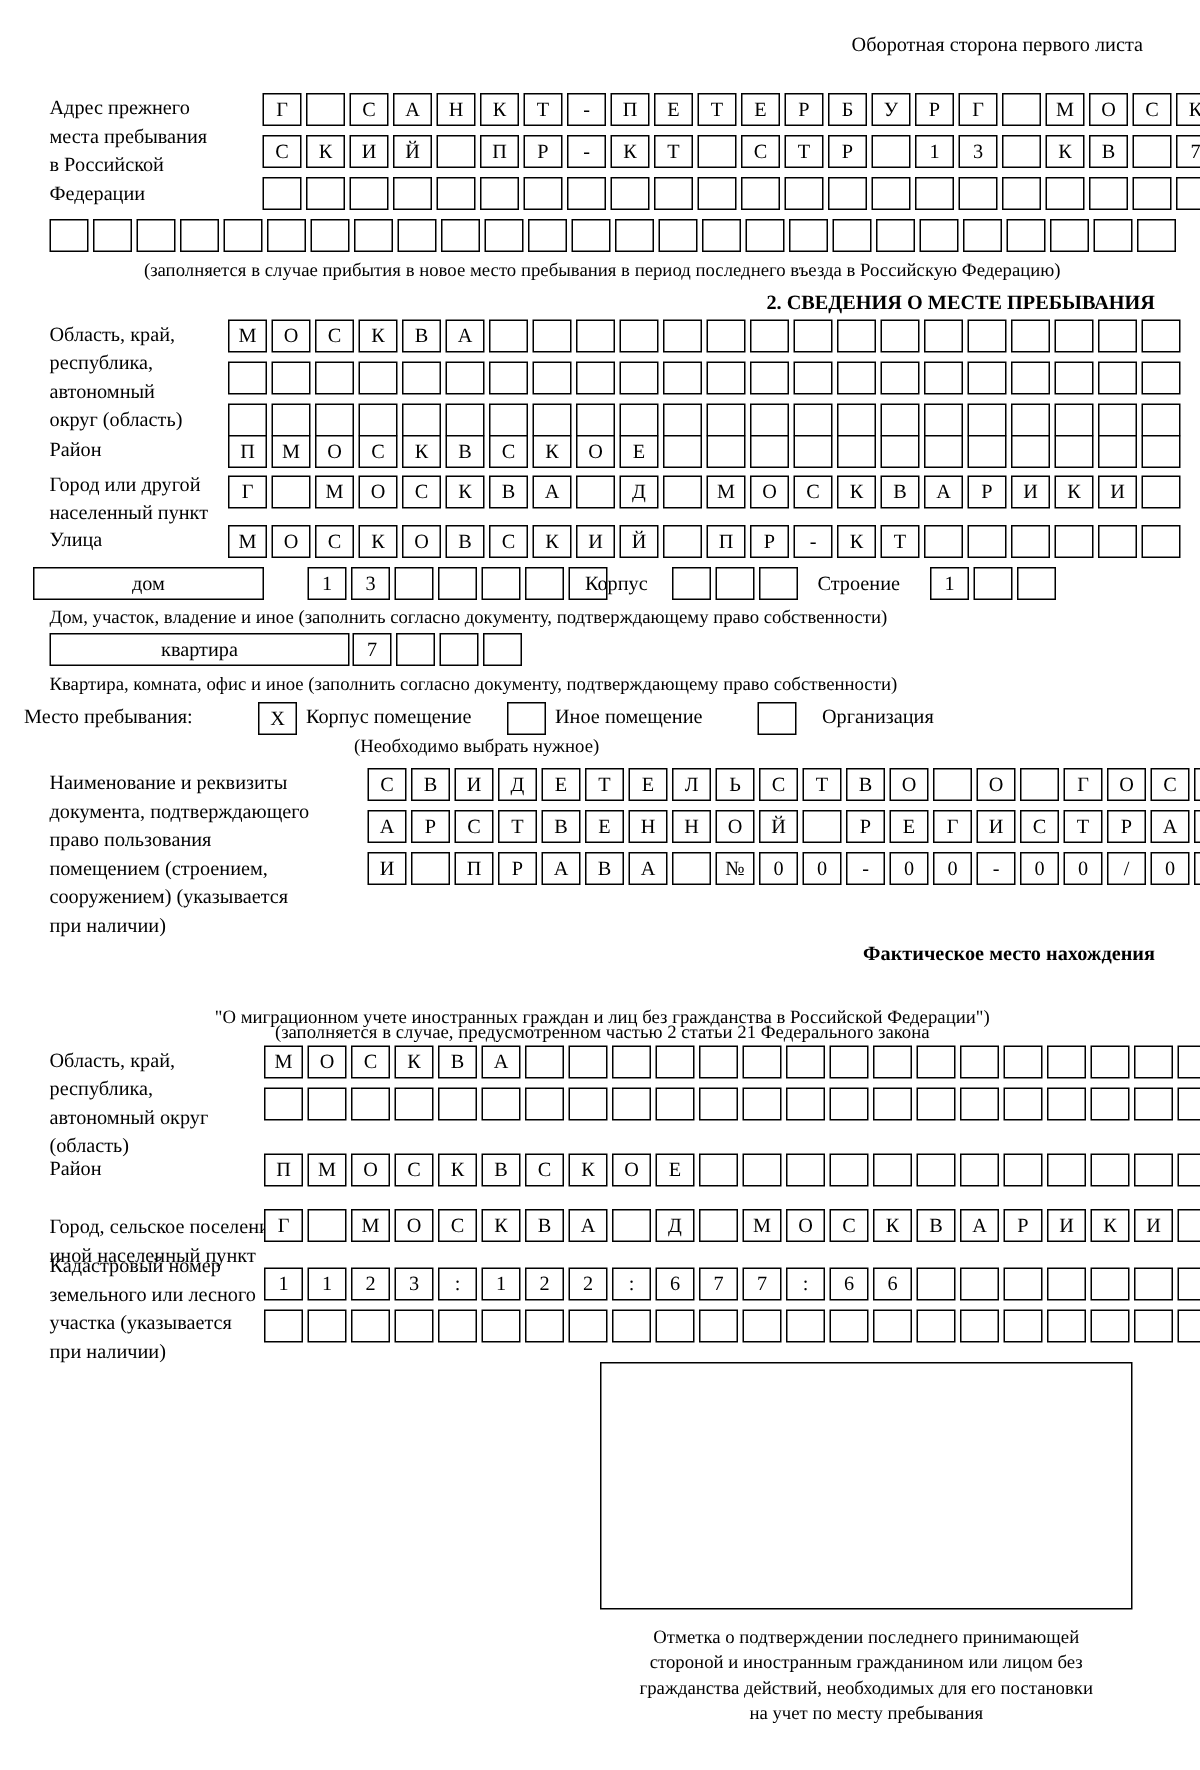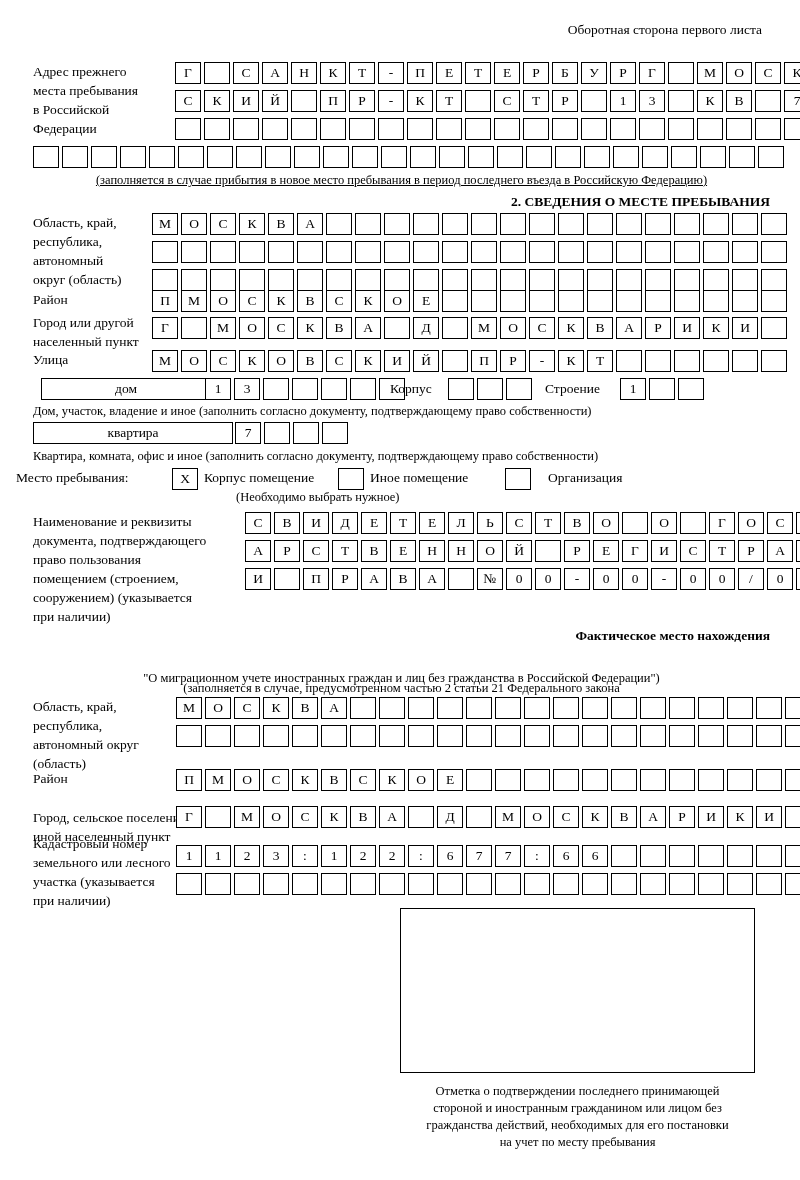--- a/index.html
+++ b/index.html
@@ -191,21 +191,21 @@
       <div class="cell"></div>
       <div class="cell"></div>
       <div class="cell"></div>
       <div class="cell"></div>
       <div class="cell"></div>
       <div class="cell"></div>
       <div class="cell"></div>
       <div class="cell"></div>
     </div>
 
-  <div class="abs note center" style="top:172px; left:33px; width:737px;text-decoration:underline;">(заполняется в случае прибытия в новое место пребывания в период последнего въезда в Российскую Федерацию)</div>
+  <div class="abs note center" style="top:172px; left:33px; width:737px;">(заполняется в случае прибытия в новое место пребывания в период последнего въезда в Российскую Федерацию)</div>
 
   <div class="abs section-title" style="top:194px; left:33px; width:737px;">2. СВЕДЕНИЯ О МЕСТЕ ПРЕБЫВАНИЯ</div>
 
   <div class="abs lbl" style="top:213px; left:33px; width:145px;">Область, край,
 республика,
 автономный
 округ (область)</div>
   <div class="abs cells" id="s2-region-0" style="top:213px; left:152px;">
       <div class="cell">М</div>
       <div class="cell">О</div>
@@ -351,21 +351,21 @@
       <div class="cell">К</div>
       <div class="cell">Т</div>
       <div class="cell"></div>
       <div class="cell"></div>
       <div class="cell"></div>
       <div class="cell"></div>
       <div class="cell"></div>
       <div class="cell"></div>
     </div>
 
-  <div class="abs wbox" style="top:378px; left:41px; width:170px;text-align:center;">дом</div>
+  <div class="abs wbox" style="top:378px; left:22px; width:154px;text-align:center;">дом</div>
   <div class="abs cells" id="s2-house" style="top:378px; left:205px;">
       <div class="cell">1</div>
       <div class="cell">3</div>
       <div class="cell"></div>
       <div class="cell"></div>
       <div class="cell"></div>
       <div class="cell"></div>
       <div class="cell"></div>
     </div>
   <div class="abs lbl" style="top:379px; left:390px;">Корпус</div>

